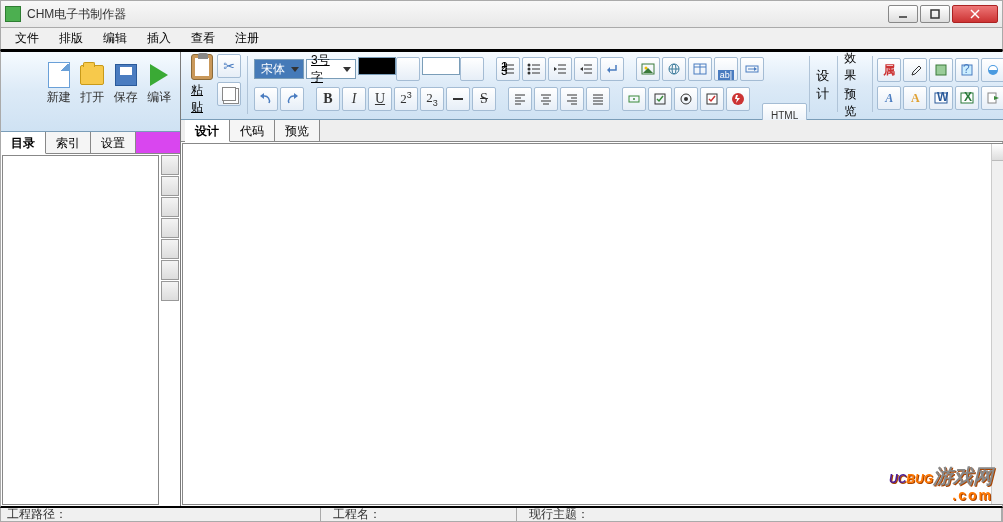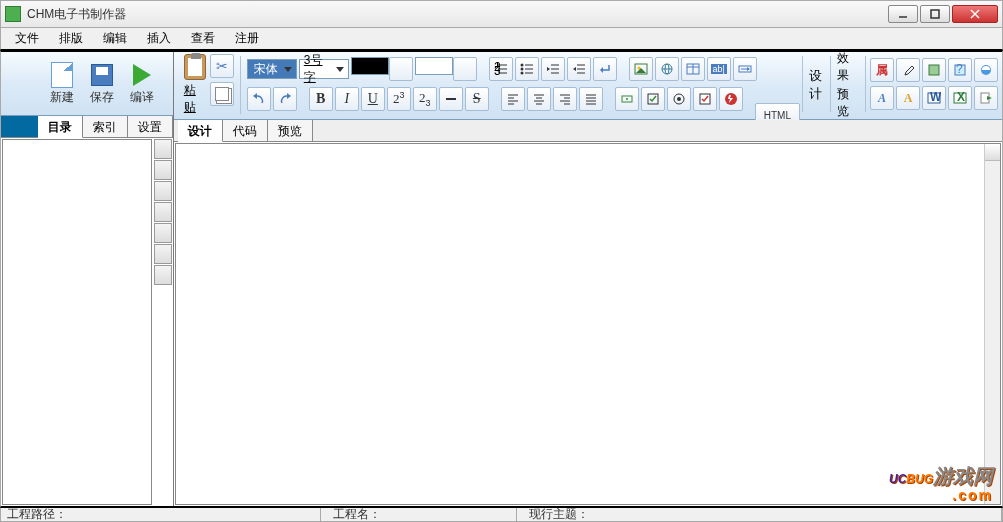--- a/index.html
+++ b/index.html
@@ -18,21 +18,21 @@
 .menubar { height: 22px; background: #f0f0f0; border-left: 1px solid #aaa; border-right: 1px solid #aaa; display: flex; align-items: center; padding: 0 6px; gap: 4px; border-bottom: 1px solid #000; }
 .menubar span { padding: 2px 8px; color: #000; }
 
 
 .main { display: flex; height: 458px; border-left: 1px solid #aaa; border-right: 1px solid #aaa; border-top: 2px solid #000; border-bottom: 2px solid #000; }
 .left-pane { width: 180px; display: flex; flex-direction: column; border-right: 1px solid #7a7a7a; }
 .right-pane { flex: 1; display: flex; flex-direction: column; }
 
 
 .big-toolbar { background: linear-gradient(#f6fbff,#dceaf7,#cfe2f3); border-bottom: 1px solid #7a9db8; padding: 4px; display: flex; align-items: flex-start; }
-.left-pane .big-toolbar { height: 64px; padding-left: 41px; }
+.left-pane .big-toolbar { height: 80px; padding-left: 41px; }
 .right-pane .big-toolbar { height: 68px; gap: 2px; }
 
 .tb-v { display: flex; flex-direction: column; align-items: center; justify-content: center; width: 40px; height: 56px; border: 1px solid transparent; border-radius: 3px; }
 .tb-v .ic { width: 24px; height: 24px; display: flex; align-items: center; justify-content: center; }
 .tb-v .lbl { margin-top: 2px; color: #333; font-size: 12px; }
 
 .paste-grp { display: flex; flex-direction: column; align-items: center; padding: 2px 6px; border-right: 1px solid #b0c4d8; margin-right: 4px; height: 58px; justify-content: center; }
 .paste-grp .side { display: flex; flex-direction: column; gap: 4px; margin-left: 4px; }
 .paste-row { display: flex; align-items: center; }
 
@@ -49,21 +49,21 @@
 .swatch { width: 38px; height: 18px; border: 1px solid #7a9db8; }
 .swatch.black { background: #000; }
 .swatch.white { background: #fff; }
 .col-v { display: flex; flex-direction: column; align-items: center; justify-content: center; padding: 0 6px; height: 56px; border-left: 1px solid #b0c4d8; }
 .col-v .lbl { font-size: 12px; margin-top: 2px; }
 
 .rt-icons { display: flex; flex-direction: column; gap: 4px; padding-left: 4px; border-left: 1px solid #b0c4d8; height: 56px; justify-content: center; }
 .rt-icons .rrow { display: flex; gap: 2px; }
 
 
-.tabs { height: 22px; background: #0369a1; display: flex; border-bottom: 1px solid #888; justify-content: flex-end; }
+.tabs { height: 22px; background: #d946ef; display: flex; border-bottom: 1px solid #888; }
 .tab { padding: 3px 10px; border-right: 1px solid #888; background: #f5f5f5; position: relative; }
 .tab.active { background: #fff; border-bottom: 1px solid #fff; margin-bottom: -1px; font-weight: bold; }
 .left-content { flex: 1; display: flex; }
 .tree { flex: 1; background: #fff; border: 1px solid #888; margin: 1px; }
 .side-btns { width: 20px; display: flex; flex-direction: column; gap: 1px; padding: 1px; }
 .side-btns .sb { height: 20px; background: linear-gradient(#f4f4f4,#ddd); border: 1px solid #999; }
 
 
 .r-tabs { height: 22px; background: #eee; display: flex; border-bottom: 1px solid #888; padding-left: 4px; }
 .editor { flex: 1; background: #fff; border: 1px solid #888; margin: 1px; position: relative; }
@@ -137,20 +137,26 @@
   <div class="left-pane">
     <div class="big-toolbar">
       <div class="tb-v">
         <div class="ic">
             <div class="ic-file"></div>
           </div>
         <div class="lbl">新建</div>
       </div>
       <div class="tb-v">
         <div class="ic">
+            <div class="ic-folder"></div>
+          </div>
+        <div class="lbl">打开</div>
+      </div>
+      <div class="tb-v">
+        <div class="ic">
             <div class="ic-save"></div>
           </div>
         <div class="lbl">保存</div>
       </div>
       <div class="tb-v">
         <div class="ic">
             <div class="ic-play"></div>
           </div>
         <div class="lbl">编译</div>
       </div>
@@ -276,21 +282,21 @@
                 <line x1="2" y1="7" x2="12" y2="7" stroke="#3a7a9a"></line>
               </svg>
             </div>
           <div class="tbtn">
               <svg viewBox="0 0 14 14">
                 <rect x="1" y="2" width="12" height="10" fill="none" stroke="#4a7cc0"></rect>
                 <line x1="1" y1="5" x2="13" y2="5" stroke="#4a7cc0"></line>
                 <line x1="7" y1="2" x2="7" y2="12" stroke="#4a7cc0"></line>
               </svg>
             </div>
-          <div class="tbtn" style="background:linear-gradient(#fff,#e6eef7);">
+          <div class="tbtn" style="background:linear-gradient(#fff,#e6eef7);align-items:flex-end;">
               <span style="background:#4a7cc0;color:#fff;padding:0 2px;font-size:9px;">ab|</span>
             </div>
           <div class="tbtn">
               <svg viewBox="0 0 14 14">
                 <rect x="1" y="4" width="12" height="6" fill="none" stroke="#4a7cc0"></rect>
                 <line x1="3" y1="7" x2="9" y2="7" stroke="#4a7cc0"></line>
                 <polygon points="9,5 9,9 12,7" fill="#4a7cc0"></polygon>
               </svg>
             </div>
         </div>

